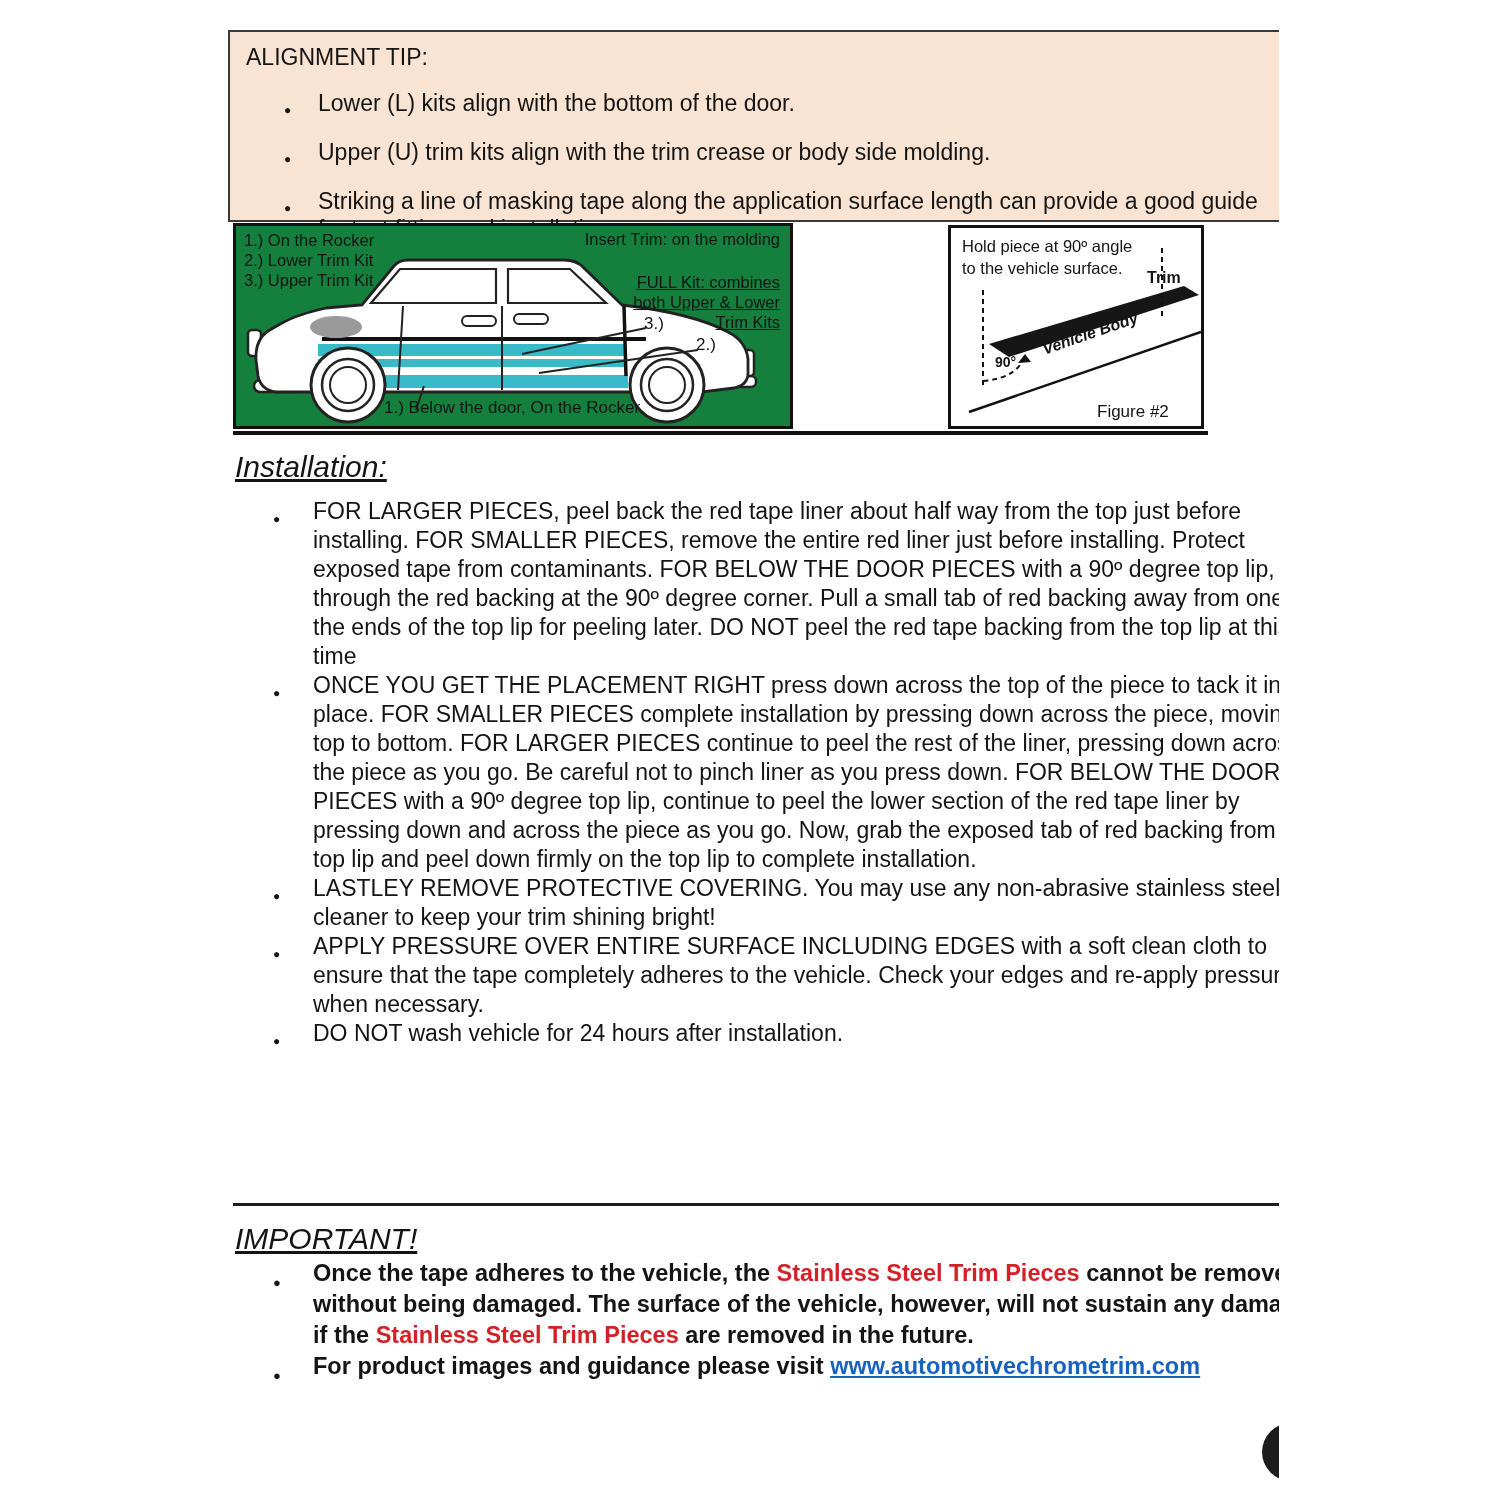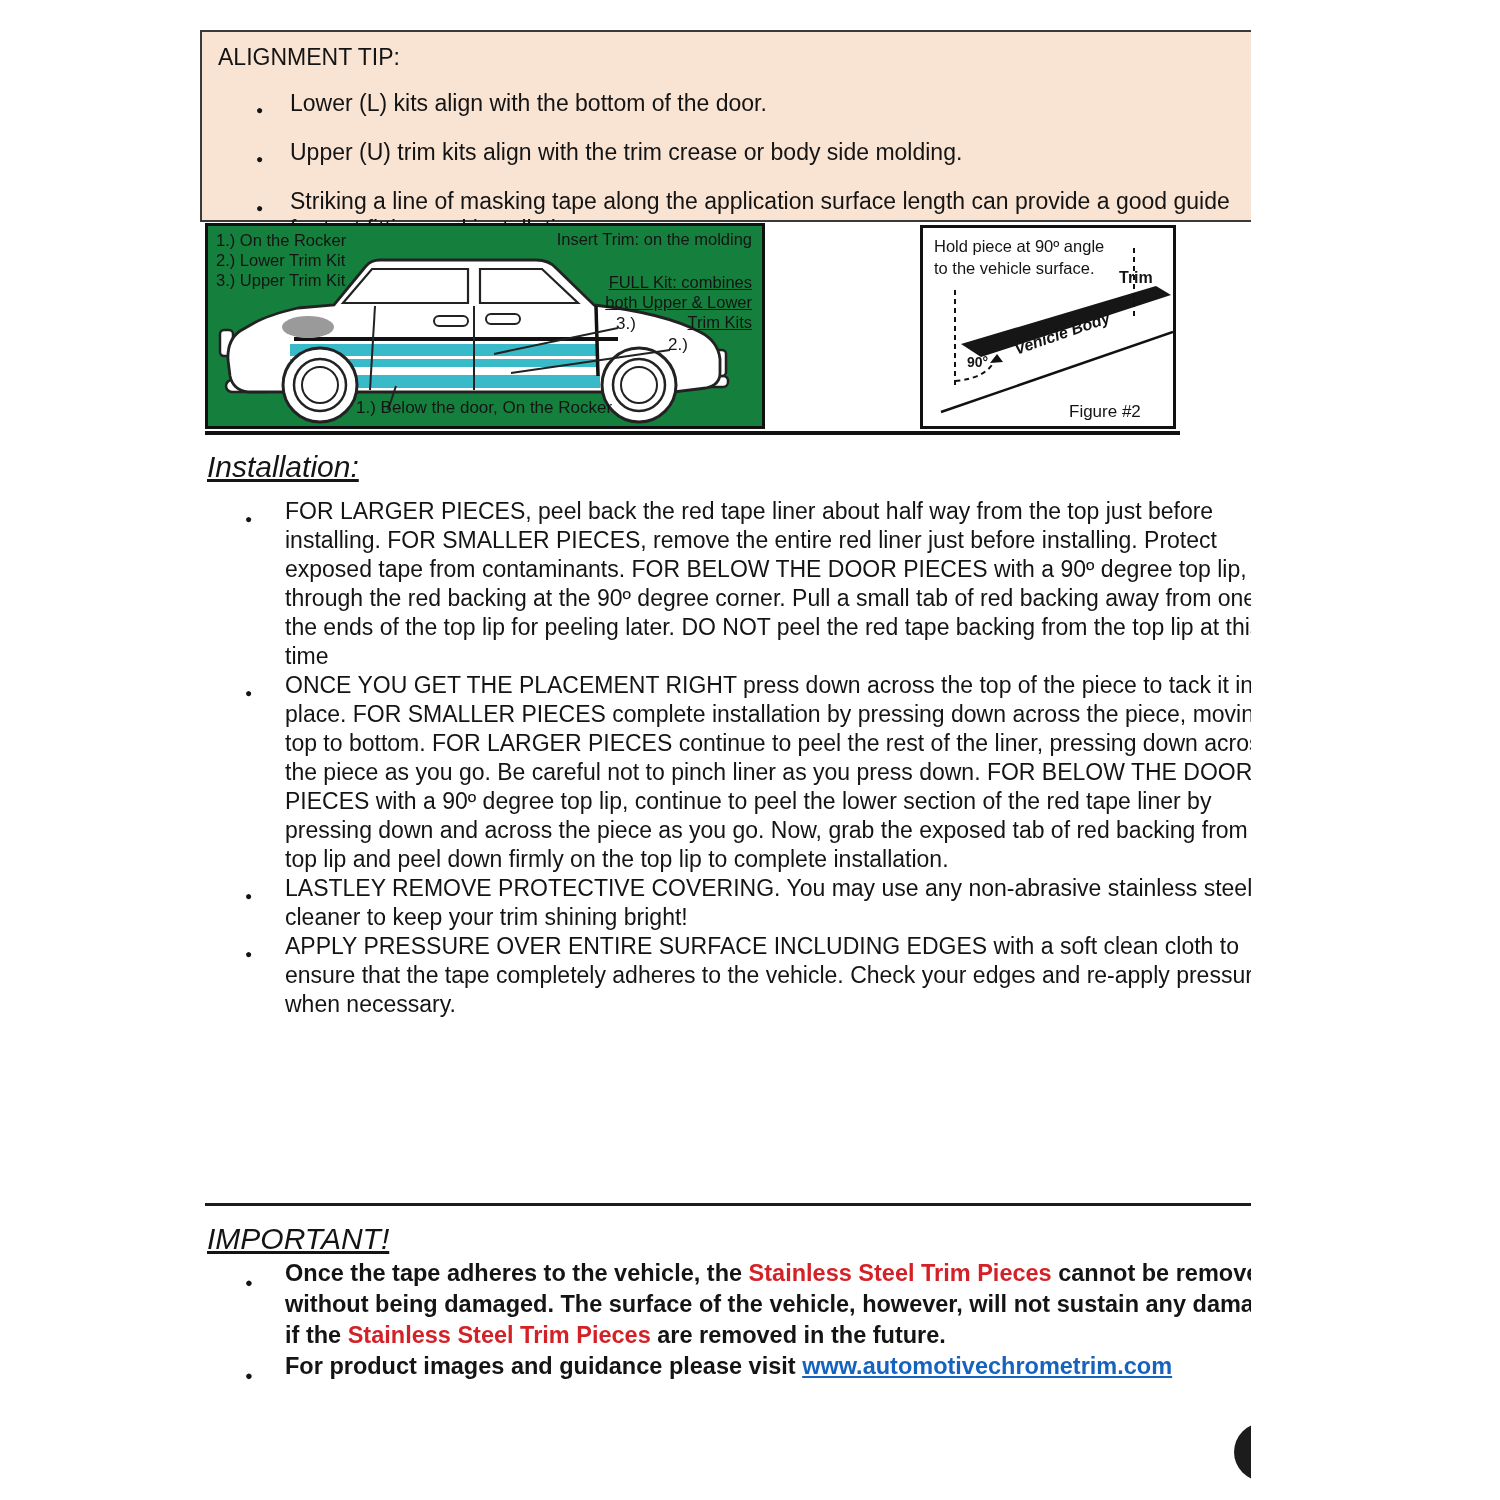--- a/index.html
+++ b/index.html
@@ -1,17 +1,17 @@
 <!DOCTYPE html>
 <html><head>
 <meta charset="utf-8">
 <style>
   html,body{margin:0;padding:0;background:#ffffff;}
   .page{position:relative;width:1251px;height:1500px;background:#ffffff;overflow:hidden;
-        font-family:"Liberation Sans","DejaVu Sans",sans-serif;color:#141414;}
+        font-family:"Liberation Sans","DejaVu Sans",sans-serif;color:#141414;margin-left:28px;}
 
   
   .tip-box{position:absolute;left:200px;top:30px;width:1063px;height:192px;
            background:#f9e3d2;border:2px solid #3a3a3a;box-sizing:border-box;}
   .tip-title{margin:12px 0 0 16px;font-size:23px;}
   .tip-list{list-style:none;margin:18px 0 0 0;padding:0 24px 0 88px;}
   .tip-list li{position:relative;font-size:23px;line-height:28px;margin-bottom:21px;}
   .tip-list li::before{content:"●";position:absolute;left:-34px;top:7px;font-size:12px;}
 
   
@@ -149,20 +149,21 @@
     <div class="ovl fig2-figno">Figure #2</div>
   </div>
   <div class="fig-underline"></div>
 
   <div class="sec-head install-head">Installation:</div>
   <ul class="install-list">
     <li>FOR LARGER PIECES, peel back the red tape liner about half way from the top just before installing. FOR SMALLER PIECES, remove the entire red liner just before installing. Protect exposed tape from contaminants. FOR BELOW THE DOOR PIECES with a 90º degree top lip, cut through the red backing at the 90º degree corner. Pull a small tab of red backing away from one of the ends of the top lip for peeling later. DO NOT peel the red tape backing from the top lip at this time</li>
     <li>ONCE YOU GET THE PLACEMENT RIGHT press down across the top of the piece to tack it in place.  FOR SMALLER PIECES complete installation by pressing down across the piece, moving top to bottom. FOR LARGER PIECES continue to peel the rest of the liner, pressing down across the piece as you go. Be careful not to pinch liner as you press down. FOR BELOW THE DOOR PIECES with a 90º degree top lip, continue to peel the lower section of the red tape liner by pressing down and across the piece as you go. Now, grab the exposed tab of red backing from the top lip and peel down firmly on the top lip to complete installation.</li>
     <li>LASTLEY REMOVE PROTECTIVE COVERING. You may use any non-abrasive stainless steel cleaner to keep your trim shining bright!</li>
     <li>APPLY PRESSURE OVER ENTIRE SURFACE INCLUDING EDGES with a soft clean cloth to ensure that the tape completely adheres to the vehicle. Check your edges and re-apply pressure when necessary.</li>
+    <li>DO NOT wash vehicle for 24 hours after installation.</li>
   </ul>
 
   <div class="rule"></div>
   <div class="sec-head imp-head">IMPORTANT!</div>
   <ul class="imp-list">
     <li><span class="seg-plain">Once the tape adheres to the vehicle, the </span><span class="seg-red">Stainless Steel Trim Pieces</span><span class="seg-plain"> cannot be removed without being damaged. The surface of the vehicle, however, will not sustain any damage if the </span><span class="seg-red">Stainless Steel Trim Pieces</span><span class="seg-plain"> are removed in the future.</span></li>
     <li><span class="seg-plain">For product images and guidance please visit </span><span class="seg-link">www.automotivechrometrim.com</span></li>
   </ul>
 
   <svg class="logo" width="245" height="78" viewBox="0 0 245 78">

